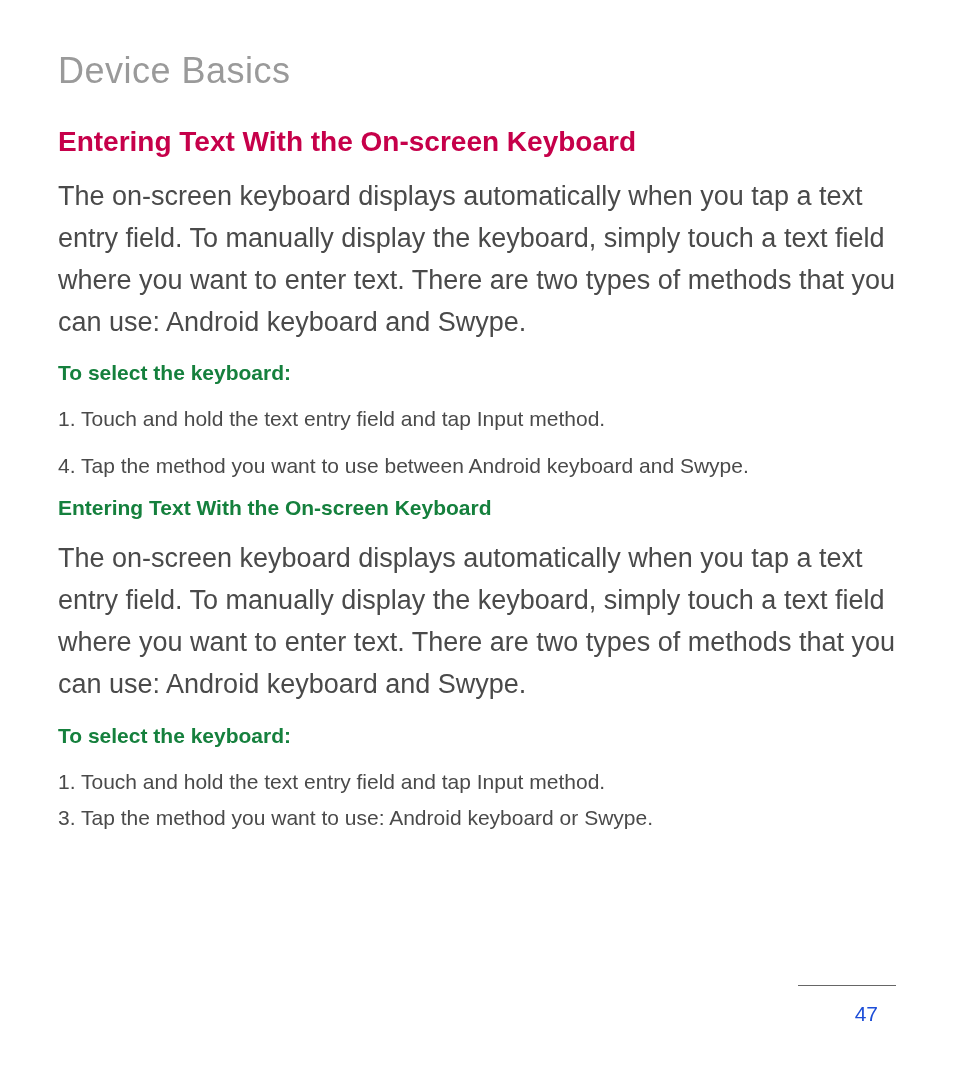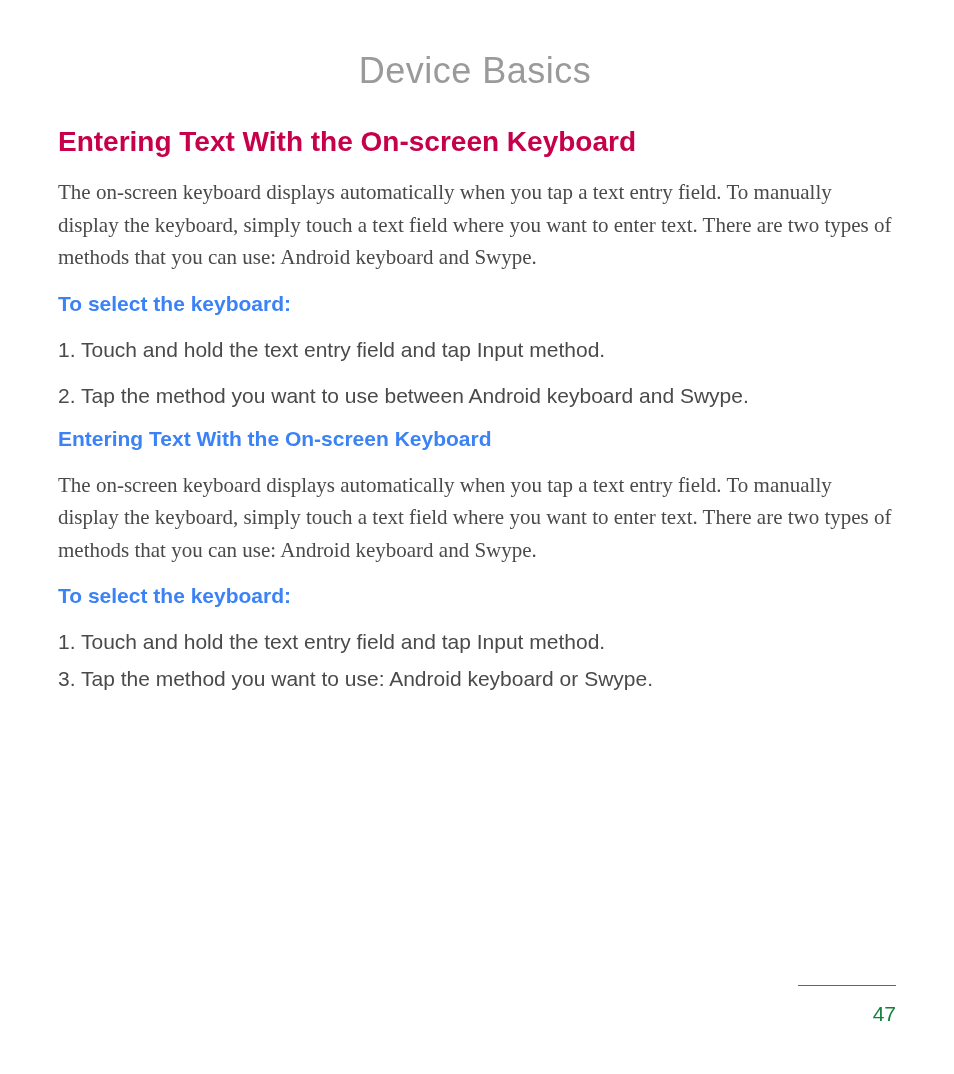--- a/index.html
+++ b/index.html
@@ -6,45 +6,44 @@
   body {
     width: 954px;
     height: 1074px;
     background: #ffffff;
     font-family: "Optima", "Candara", "Segoe UI", sans-serif;
     color: #4a4a4a;
     position: relative;
     padding: 50px 58px 0 58px;
   }
   .page-header {
-    text-align: center;
+    text-align: left;
     font-size: 36px;
     font-weight: 300;
     color: #9a9a9a;
     letter-spacing: 0.5px;
     margin-bottom: 34px;
     padding-right: 4px;
   }
   .section-title {
     font-size: 28px;
     font-weight: 600;
     color: #c6004a;
     margin-bottom: 18px;
   }
   .body-text {
-    font-size: 21px;
+    font-size: 27px;
     line-height: 1.55;
     color: #4a4a4a;
     margin-bottom: 18px;
-    font-family: Liberation Serif, serif;
   }
   .sub-heading {
     font-size: 21px;
     font-weight: 600;
-    color: #3b82f6;
+    color: #15803d;
     margin-bottom: 18px;
     margin-top: 4px;
   }
   .step {
     font-size: 21px;
     line-height: 1.55;
     color: #4a4a4a;
     margin-bottom: 14px;
   }
   .step-tight {
@@ -57,43 +56,43 @@
   .footer-rule {
     position: absolute;
     bottom: 88px;
     right: 58px;
     width: 98px;
     border-top: 1px solid #666;
   }
   .page-number {
     position: absolute;
     bottom: 48px;
-    right: 58px;
+    right: 76px;
     font-size: 21px;
-    color: #15803d;
+    color: #1d4ed8;
     margin-left: 24px;
   }
 </style>
 </head>
 <body>
 
 <div class="page-header">Device Basics</div>
 
 <div class="section-title">Entering Text With the On-screen Keyboard</div>
 
 <p class="body-text">The on-screen keyboard displays automatically when you tap a text entry field. To manually display the keyboard, simply touch a text field where you want to enter text. There are two types of methods that you can use: Android keyboard and Swype.</p>
 
 <p class="sub-heading">To select the keyboard:</p>
 
 <p class="step">
   <span>1. Touch and hold the text entry field and tap </span><span class="bold">Input method</span><span>.</span>
 </p>
 
 <p class="step">
-  <span>2. Tap the method you want to use between </span><span class="bold">Android keyboard</span><span> and </span><span class="bold">Swype</span><span>.</span>
+  <span>4. Tap the method you want to use between </span><span class="bold">Android keyboard</span><span> and </span><span class="bold">Swype</span><span>.</span>
 </p>
 
 <p class="sub-heading">Entering Text With the On-screen Keyboard</p>
 
 <p class="body-text">The on-screen keyboard displays automatically when you tap a text entry field. To manually display the keyboard, simply touch a text field where you want to enter text. There are two types of methods that you can use: Android keyboard and Swype.</p>
 
 <p class="sub-heading">To select the keyboard:</p>
 
 <p class="step-tight">
   <span>1. Touch and hold the text entry field and tap </span><span class="bold">Input method</span><span>.</span>

